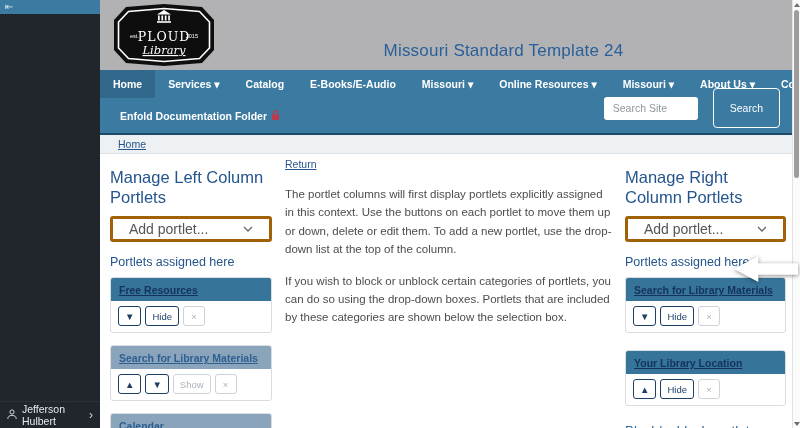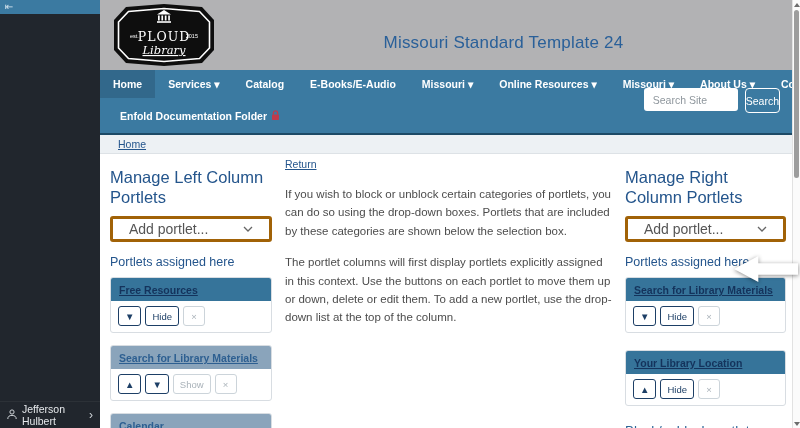--- a/index.html
+++ b/index.html
@@ -11,30 +11,30 @@
   .sidebar-strip { height:14px; background:#3b7aa1; display:flex; align-items:center; padding-left:5px; }
   .collapse-icon { color:#d5e4ee; font-size:10px; line-height:1; font-family:"DejaVu Sans", sans-serif; cursor:pointer; }
   .user-row { position:absolute; bottom:0; left:0; right:0; height:27px; display:flex; align-items:center; gap:5px; padding:0 7px; color:#e6e9ec; font-size:10.5px; border-top:1px solid rgba(255,255,255,0.05); cursor:pointer;justify-content:space-between; }
   .user-chevron { margin-left:auto; color:#cdd2d6; font-size:12px; }
 
   
   #main { position:absolute; left:100px; top:0; width:692px; height:428px; background:#fff; }
 
   .masthead { position:relative; height:70px; background:#b2b2b4; }
   .logo-badge { position:absolute; left:14px; top:4px; }
-  .masthead-title { position:absolute; left:115px; right:0; top:8px; height:70px; display:flex; align-items:center; justify-content:center; color:#2a6099; font-size:17px; font-weight:500; letter-spacing:.2px;border-radius:13px; }
+  .masthead-title { position:absolute; left:115px; right:0; top:16px; height:70px; display:flex; align-items:center; justify-content:center; color:#2a6099; font-size:17px; font-weight:500; letter-spacing:.2px;border-radius:13px; }
 
   .navbar { position:relative; background:#3b7aa1; height:63px; }
   .nav-row1 { display:flex; height:28px; align-items:stretch; }
   .nav-item { display:flex; align-items:center; padding:0 13px; color:#fff; font-size:10.5px; font-weight:bold; cursor:pointer; white-space:nowrap; }
   .nav-item.active { background:#32688b; }
-  .search-group { position:absolute; right:12px; top:18px; display:flex; gap:7px; align-items:flex-start; z-index:2; }
+  .search-group { position:absolute; right:12px; top:18px; display:flex; gap:15px; align-items:center; z-index:2; }
   .search-input { width:94px; height:23px; border:none; border-radius:3px; font-size:10.5px; padding:0 9px; color:#444; font-family:"Liberation Sans", sans-serif; }
   .search-input::placeholder { color:#8f979d; }
-  .search-btn { height:25px; padding:0 0; background:transparent; border:1px solid #fff; color:#fff; border-radius:4px; font-size:10.5px; font-family:"Liberation Sans", sans-serif; cursor:pointer; }
+  .search-btn { height:40px; padding:0 16px; background:transparent; border:1px solid #fff; color:#fff; border-radius:4px; font-size:10.5px; font-family:"Liberation Sans", sans-serif; cursor:pointer; }
   .nav-row2 { height:35px; display:flex; align-items:center; padding-left:20px; gap:1px; }
   .secondary-link { color:#fff; font-size:10.5px; font-weight:bold; cursor:pointer; }
   .lock-icon { display:inline-block; margin-left:3px; }
 
   .breadcrumb { height:21px; background:#edf1f4; border-top:2px solid #1d4a66; border-bottom:1px solid #dde2e6; display:flex; align-items:center; padding-left:18px; }
   .breadcrumb-link { color:#24558c; font-size:10.5px; text-decoration:underline; cursor:pointer; }
 
   .content { position:relative; height:274px; background:#fff; }
   .col-left  { position:absolute; left:10px;  top:0; width:162px; }
   .col-main  { position:absolute; left:185px; top:0; width:327px; }
@@ -191,22 +191,22 @@
           <span class="portlet-link">Calendar</span>
         </div>
 
       </div>
 
     </div>
 
     <div class="col-main">
       <span class="return-link">Return</span>
       <div class="body-copy">
+        <p>The portlet columns will first display portlets explicitly assigned in this context. Use the buttons on each portlet to move them up or down, delete or edit them. To add a new portlet, use the drop-down list at the top of the column.</p>
         <p>If you wish to block or unblock certain categories of portlets, you can do so using the drop-down boxes. Portlets that are included by these categories are shown below the selection box.</p>
-        <p>The portlet columns will first display portlets explicitly assigned in this context. Use the buttons on each portlet to move them up or down, delete or edit them. To add a new portlet, use the drop-down list at the top of the column.</p>
       </div>
     </div>
 
     <div class="col-right">
       <div class="col-title">Manage Right Column Portlets</div>
       <div class="fake-select">
         <span>Add portlet...</span>
         <svg class="sel-chevron" width="10" height="6" viewBox="0 0 10 6">
             <polyline points="1,1 5,5 9,1" fill="none" stroke="#666" stroke-width="1.3"></polyline>
           </svg>

